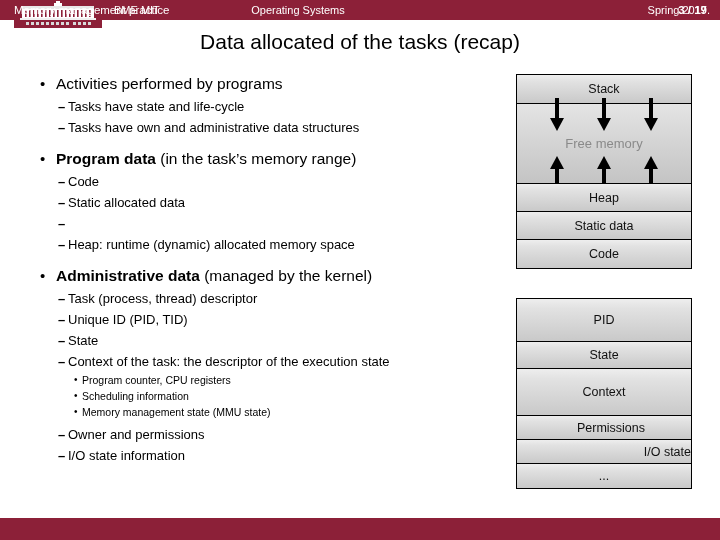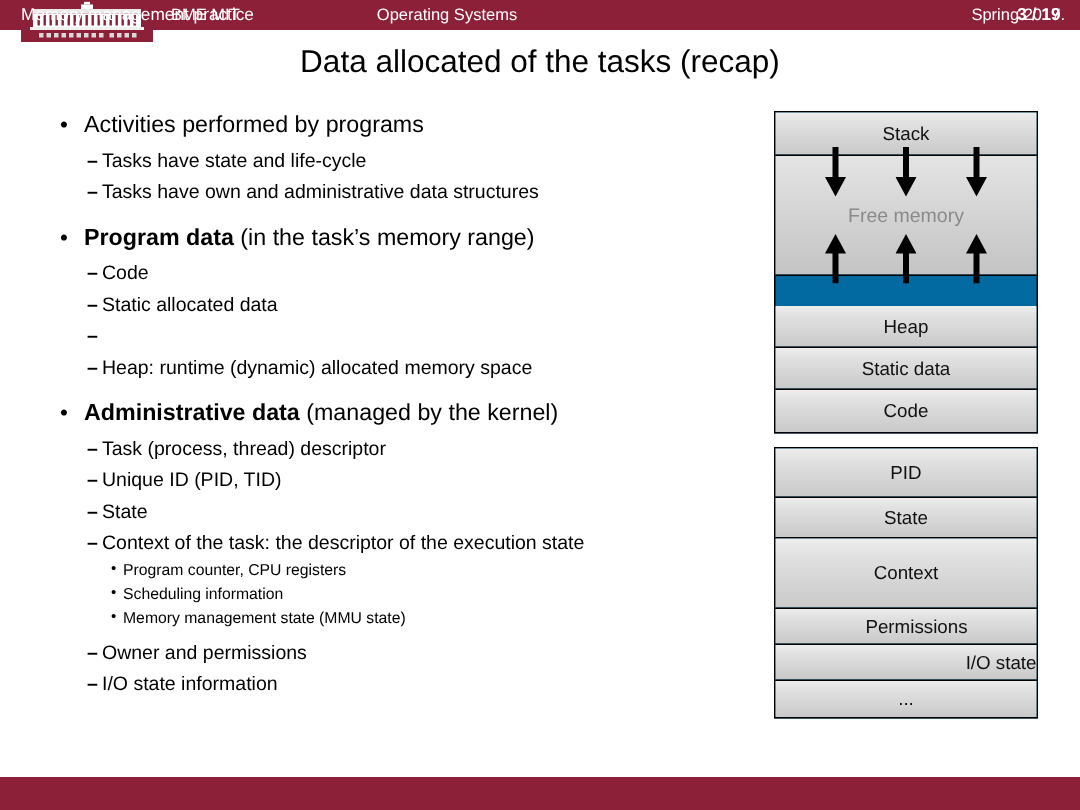--- a/index.html
+++ b/index.html
@@ -116,42 +116,42 @@
   }
 
   .spacer-lg { height: 9px; }
   .spacer-sm { height: 4px; }
 
   
   .diagram {
     position: absolute;
     border: 1px solid #000000;
     box-sizing: border-box;
-    background: #0369a1;
+    background: #404040;
   }
   #mem-diagram  { left: 516px; top: 74px;  width: 176px; }
   #task-diagram { left: 516px; top: 298px; width: 176px; }
 
   .cell {
     border-bottom: 1px solid #000000;
     background: linear-gradient(to bottom, #eeeeee 0%, #e2e2e2 22%, #c9c9c9 100%);
     display: flex;
     align-items: center;
     justify-content: center;
     font-size: 12.5px;
     color: #111111;
     box-sizing: border-box;
     position: relative;
   }
   .cell:last-child { border-bottom: none; }
 
   .cell-stack   { height: 29px; }
   .cell-free    { height: 80px;
                   background: linear-gradient(to bottom, #e4e4e4 0%, #d2d2d2 55%, #c4c4c4 100%); }
-  .cell-heap    { height: 28px; margin-top: 20px; }
+  .cell-heap    { height: 28px; }
   .cell-static  { height: 28px; }
   .cell-code    { height: 28px; border-bottom: none; }
 
   .free-label {
     font-size: 13px;
     color: #8a8a8a;
   }
 
   .arrows {
     position: absolute;
@@ -160,21 +160,21 @@
     display: flex;
     justify-content: space-around;
     padding: 0 16px;
     box-sizing: border-box;
     pointer-events: none;
   }
   .arrows.top    { top: -6px; }
   .arrows.bottom { bottom: -6px; }
 
   
-  .tcell-pid    { height: 33px; }
+  .tcell-pid    { height: 43px; }
   .tcell-state  { height: 27px; }
   .tcell-ctx    { height: 47px; }
   .tcell-perm   { height: 24px; padding-left: 14px; }
   .tcell-io     { height: 24px; justify-content: flex-end; }
   .tcell-dots   { height: 24px; border-bottom: none; }
 
   
   #footer-bar {
     position: absolute;
     left: 0; top: 518px;

